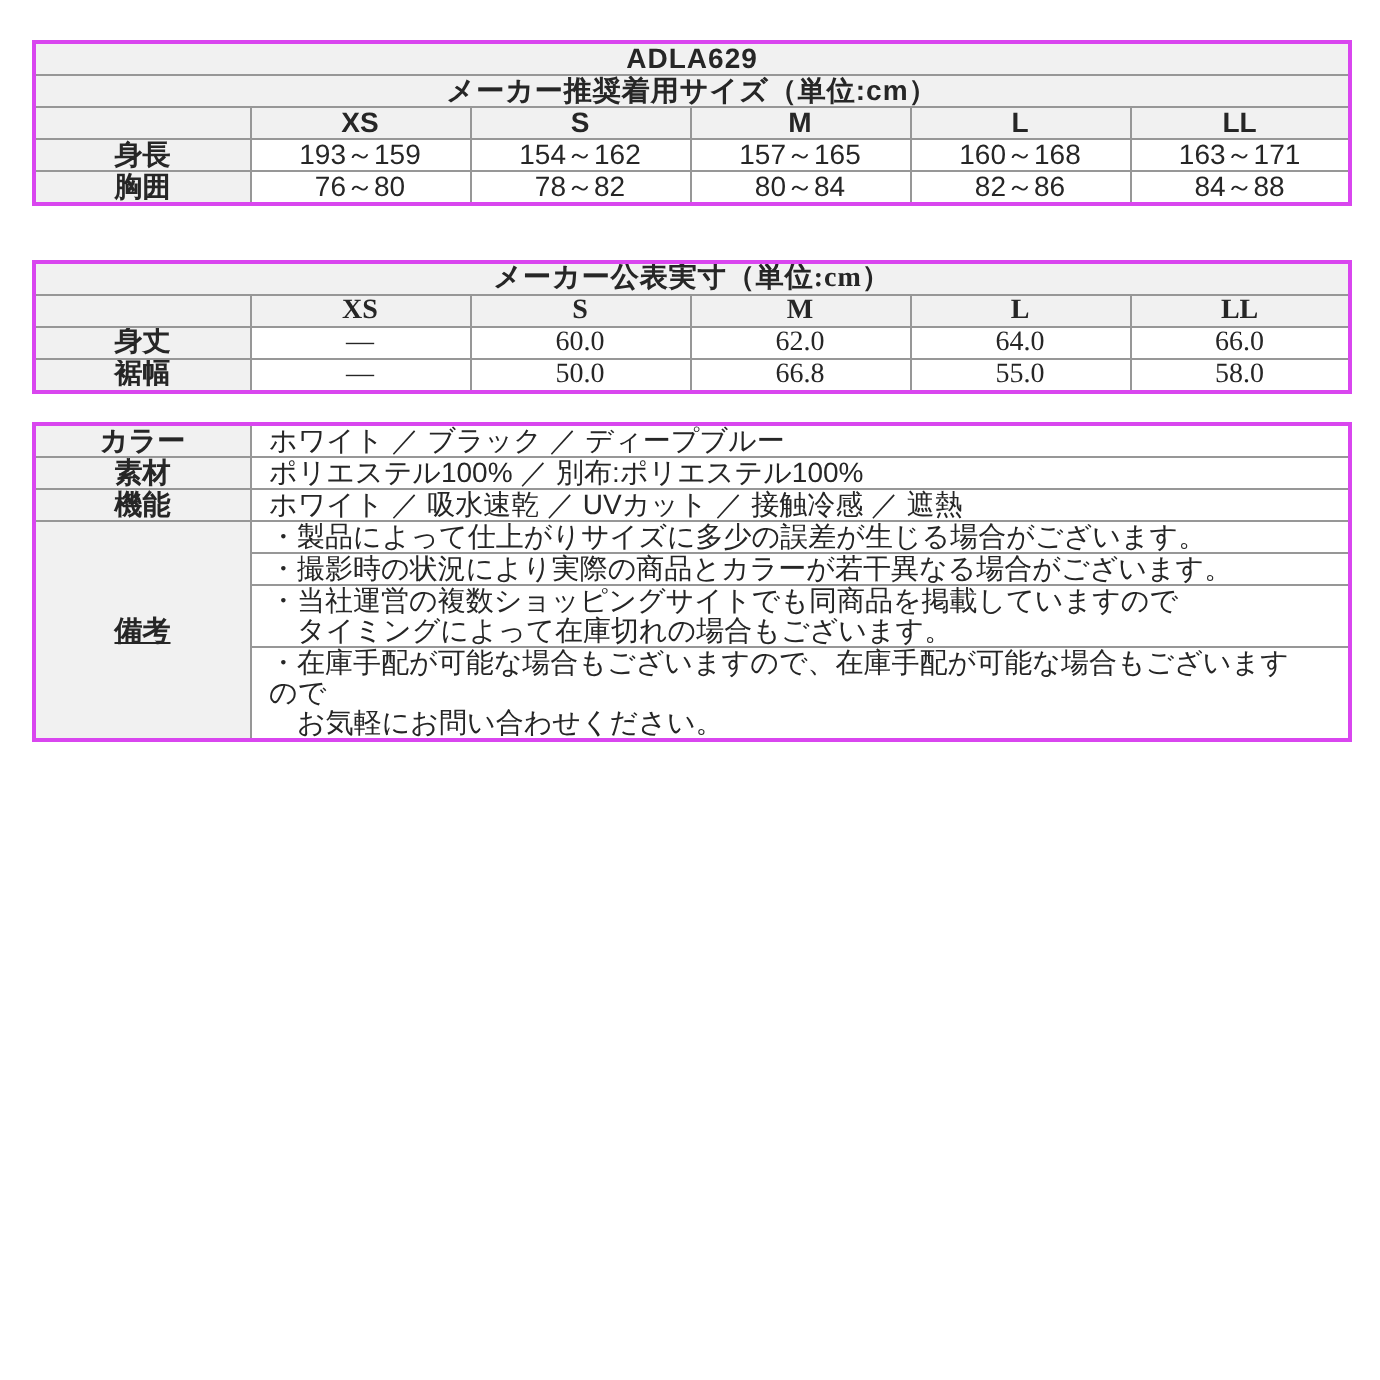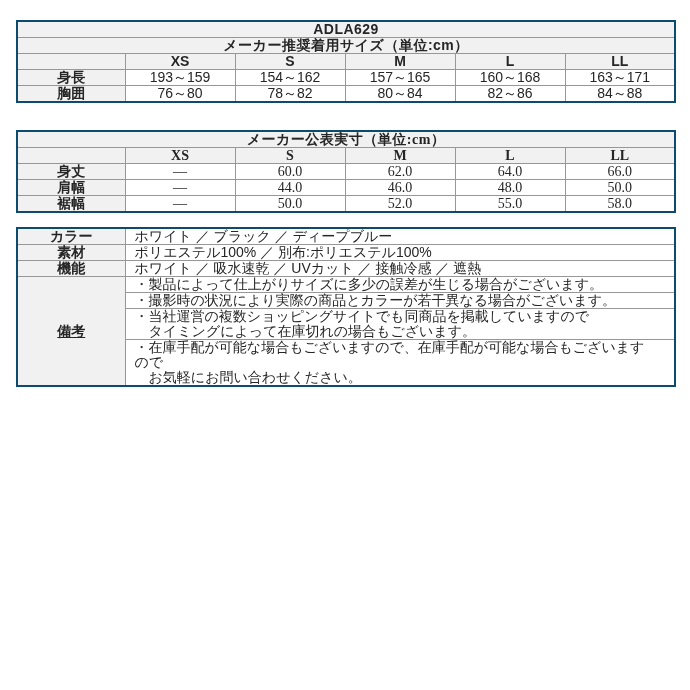--- a/index.html
+++ b/index.html
@@ -11,21 +11,21 @@
     height: 690px;
     font-family: "Liberation Sans", sans-serif;
     color: #262626;
   }
   .page { padding: 20px 16px 0 16px; }
 
   table.grid {
     border-collapse: collapse;
     table-layout: fixed;
     width: 658px;
-    border: 2px solid #0c4a6e;
+    border: 2px solid #d946ef;
   }
   table.grid td {
     border: 1px solid #979797;
     height: 16px;
     padding: 0 3px;
     font-size: 14px;
     line-height: 15px;
     text-align: center;
     vertical-align: middle;
     white-space: nowrap;
@@ -119,32 +119,24 @@
     </tr>
     <tr>
       <td class="hdr">身丈</td>
       <td class="data">―</td>
       <td class="data">60.0</td>
       <td class="data">62.0</td>
       <td class="data">64.0</td>
       <td class="data">66.0</td>
     </tr>
     <tr>
-      <td class="hdr">肩幅</td>
-      <td class="data">―</td>
-      <td class="data">44.0</td>
-      <td class="data">46.0</td>
-      <td class="data">48.0</td>
-      <td class="data">50.0</td>
-    </tr>
-    <tr>
       <td class="hdr">裾幅</td>
       <td class="data">―</td>
       <td class="data">50.0</td>
-      <td class="data">52.0</td>
+      <td class="data">66.8</td>
       <td class="data">55.0</td>
       <td class="data">58.0</td>
     </tr>
   </tbody>
     </table>
 
   <table class="grid t3">
     <colgroup>
       <col style="width:108px">
         <col style="width:550px">

